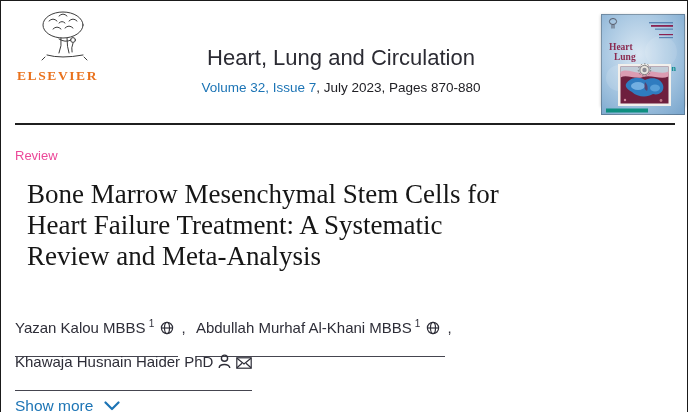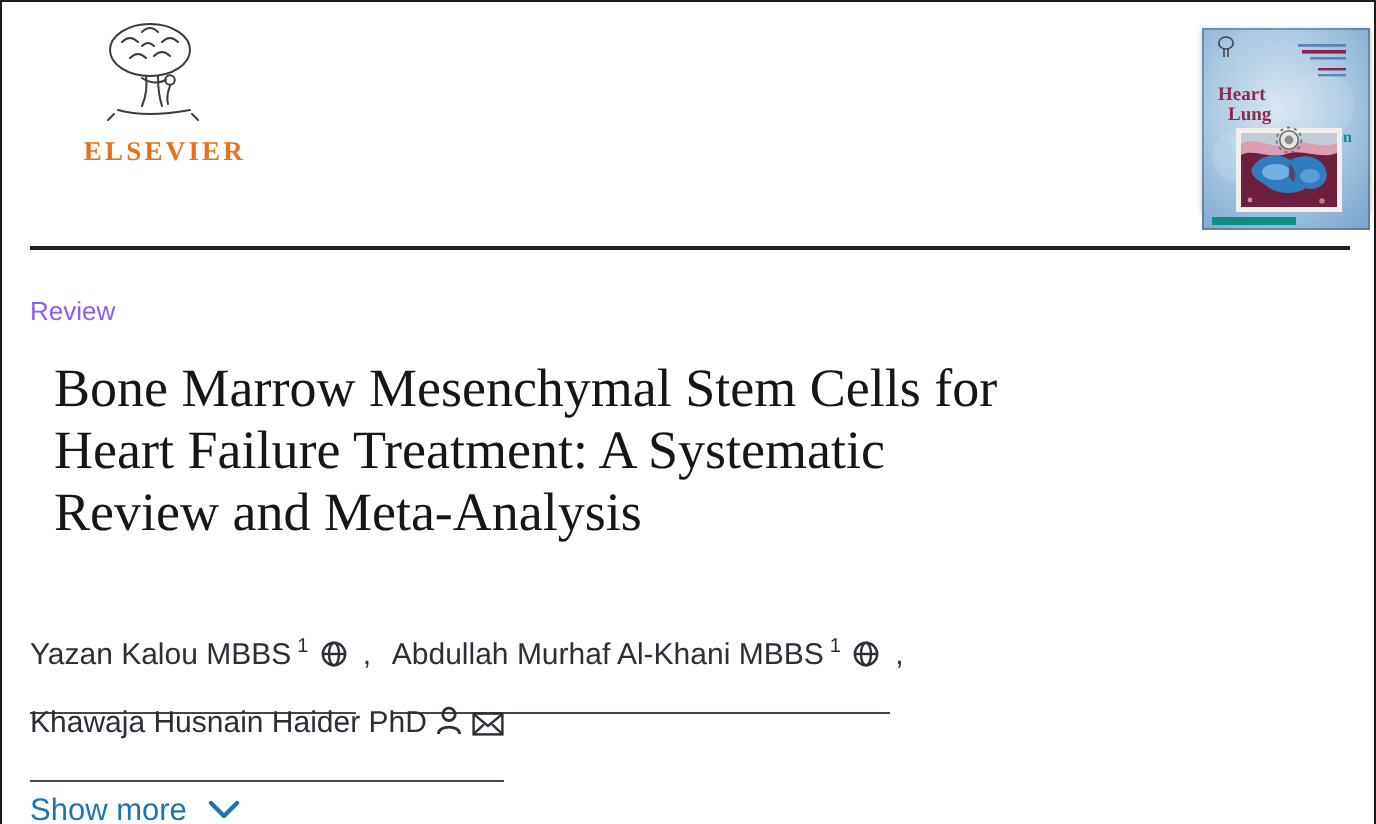--- a/index.html
+++ b/index.html
@@ -8,40 +8,40 @@
     width:688px;height:412px;
     box-sizing:border-box;
     background:#ffffff;
     border-top:1px solid #1a1a1a;
     border-left:1px solid #1a1a1a;
     border-right:1px solid #1a1a1a;
     font-family:"Liberation Sans", sans-serif;
     overflow:hidden;
   }
   
-  .publisher{position:absolute;left:16px;top:8px;width:94px;text-align:right;cursor:pointer;margin-left:12px;}
+  .publisher{position:absolute;left:16px;top:8px;width:94px;text-align:left;cursor:pointer;}
   .publisher svg{display:block;margin:0 auto;}
   .wordmark{
     margin-top:1px;
     font-family:"Liberation Serif", serif;
     font-weight:700;font-size:13.5px;letter-spacing:1.6px;
     color:#e9711c;white-space:nowrap;
   }
   
   .journal-head{position:absolute;left:110px;top:44px;width:460px;text-align:center;}
   .journal-title{font-size:22px;color:#2b2b33;cursor:pointer;}
   .issue-line{margin-top:9px;font-size:13.5px;color:#212126;}
   .issue-link{color:#1c74b5;cursor:pointer;}
   
   .cover{position:absolute;left:600px;top:13px;width:84px;height:92px;cursor:pointer;
     box-shadow:0 1px 3px rgba(0,0,0,.25);}
   
   .divider{position:absolute;left:14px;top:122px;width:660px;height:2px;background:#1f1f1f;}
   
-  .category{position:absolute;left:14px;top:147px;font-size:13px;color:#8b5cf6;text-align:right;}
+  .category{position:absolute;left:14px;top:147px;font-size:13px;color:#ec4899;text-align:right;}
   .article-title{
     position:absolute;left:14px;top:166px;width:660px;
     font-family:"Liberation Serif", serif;font-size:27px;line-height:31px;
     color:#161616;font-weight:400;
   }
   .article-title span{display:block;}
   
   .authors{position:absolute;left:14px;top:306px;width:630px;font-size:15px;color:#2e2e38;line-height:34px;}
   .author{border-bottom:1.5px solid #45454f;padding-bottom:20px;white-space:nowrap;cursor:pointer;}
   .author sup{font-size:10px;margin:0 1px 0 3px;}
@@ -75,20 +75,26 @@
         <path d="M39,34 q-2,5 -1,9"></path>
         <path d="M25,30 q6,4 12,1"></path>
         <path d="M13,46 q14,4 36,0"></path>
         <path d="M11,48 l-3,3"></path>
           <path d="M50,48 l3,3"></path>
       </svg>
     </span>
     <div class="wordmark">ELSEVIER</div>
   </div>
 
+  <div class="journal-head">
+    <div class="journal-title">Heart, Lung and Circulation</div>
+    <div class="issue-line">
+      <span class="issue-link">Volume 32, Issue 7</span><span>, July 2023, Pages 870-880</span>
+    </div>
+  </div>
 
   <div class="cover">
     <svg width="84" height="101" viewBox="0 0 84 101">
       <defs>
         <radialGradient id="coverBg" cx="45%" cy="40%" r="75%">
           <stop offset="0%" stop-color="#d9e7f3"></stop>
           <stop offset="55%" stop-color="#a9c8e2"></stop>
           <stop offset="100%" stop-color="#7ea9cf"></stop>
         </radialGradient>
       </defs>

